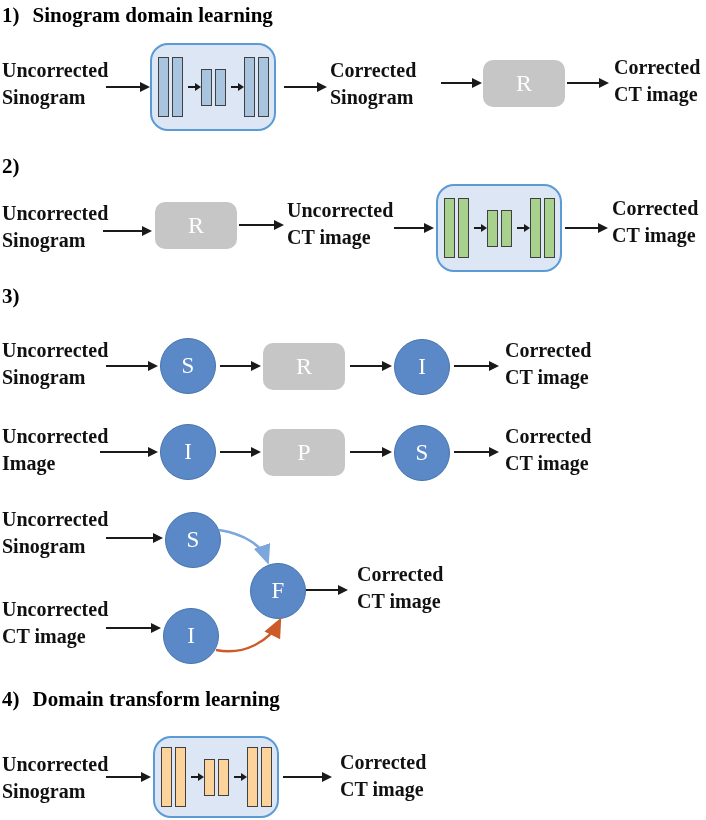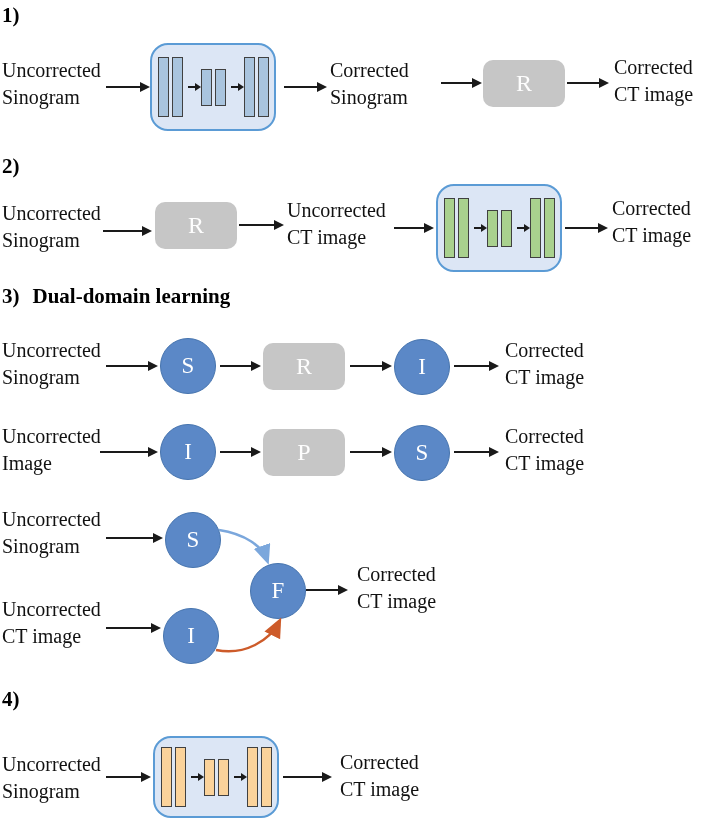--- a/index.html
+++ b/index.html
@@ -19,21 +19,21 @@
   html,body{margin:0;padding:0;background:#ffffff;}
   .canvas{
     position:relative;width:706px;height:820px;background:#ffffff;overflow:hidden;
     font-family:"Liberation Serif","DejaVu Serif",serif;color:#111;
   }
   .heading{
     position:absolute;display:flex;gap:13px;
     font-size:21px;font-weight:bold;color:#000;white-space:nowrap;
   }
   .label{
-    position:absolute;font-size:20px;line-height:27px;white-space:pre-line;color:#111;
+    position:absolute;font-size:20px;line-height:27px;white-space:pre-line;color:#111;font-weight:bold;
   }
   
   .arrow{
     position:absolute;height:2px;background:var(--ink);
   }
   .arrow::after{
     content:"";position:absolute;right:-9px;top:-4px;
     border-left:10px solid var(--ink);
     border-top:5px solid transparent;border-bottom:5px solid transparent;
   }
@@ -77,20 +77,21 @@
   .head-blue{fill:var(--curve-blue);}
   .head-orange{fill:var(--curve-orange);}
 </style>
 </head>
 <body>
 
 <div class="canvas">
 
   <div class="heading" style="left:2px;top:3px">
     <span>1)</span>
+    <span>Sinogram domain learning</span>
   </div>
   <div class="label" style="left:2px;top:57px">Uncorrected
 Sinogram</div>
   <div class="arrow" style="left:106px;top:86px;width:35px"></div>
   <div class="cnn-block cnn-sino" style="left:150px;top:43px">
     <div class="bar tall"></div>
     <div class="bar tall"></div>
     <div class="mini-arrow"></div>
     <div class="bar short"></div>
     <div class="bar short"></div>
@@ -127,21 +128,20 @@
     <div class="mini-arrow"></div>
     <div class="bar tall"></div>
     <div class="bar tall"></div>
   </div>
   <div class="arrow" style="left:565px;top:227px;width:34px"></div>
   <div class="label" style="left:612px;top:195px">Corrected
 CT image</div>
 
   <div class="heading" style="left:2px;top:284px">
     <span>3)</span>
-    <span>Dual-domain learning</span>
   </div>
 
   <div class="label" style="left:2px;top:337px">Uncorrected
 Sinogram</div>
   <div class="arrow" style="left:106px;top:365px;width:43px"></div>
   <div class="circle" style="left:160px;top:338px">S</div>
   <div class="arrow" style="left:220px;top:365px;width:32px"></div>
   <div class="gray-box" style="left:263px;top:343px">R</div>
   <div class="arrow" style="left:350px;top:365px;width:33px"></div>
   <div class="circle" style="left:394px;top:339px">I</div>
@@ -183,20 +183,21 @@
     <path class="curve blue" d="M 69 30 C 95 34, 112 46, 117 60" marker-end="url(#mblue)"></path>
     <path class="curve orange" d="M 66 150 C 95 156, 120 140, 129 122" marker-end="url(#morange)"></path>
   </svg>
 
   <div class="arrow" style="left:306px;top:589px;width:33px"></div>
   <div class="label" style="left:357px;top:561px">Corrected
 CT image</div>
 
   <div class="heading" style="left:2px;top:687px">
     <span>4)</span>
+    <span>Domain transform learning</span>
   </div>
   <div class="label" style="left:2px;top:751px">Uncorrected
 Sinogram</div>
   <div class="arrow" style="left:106px;top:776px;width:36px"></div>
   <div class="cnn-block cnn-trans small-h" style="left:153px;top:736px">
     <div class="bar tall"></div>
     <div class="bar tall"></div>
     <div class="mini-arrow"></div>
     <div class="bar short"></div>
     <div class="bar short"></div>

